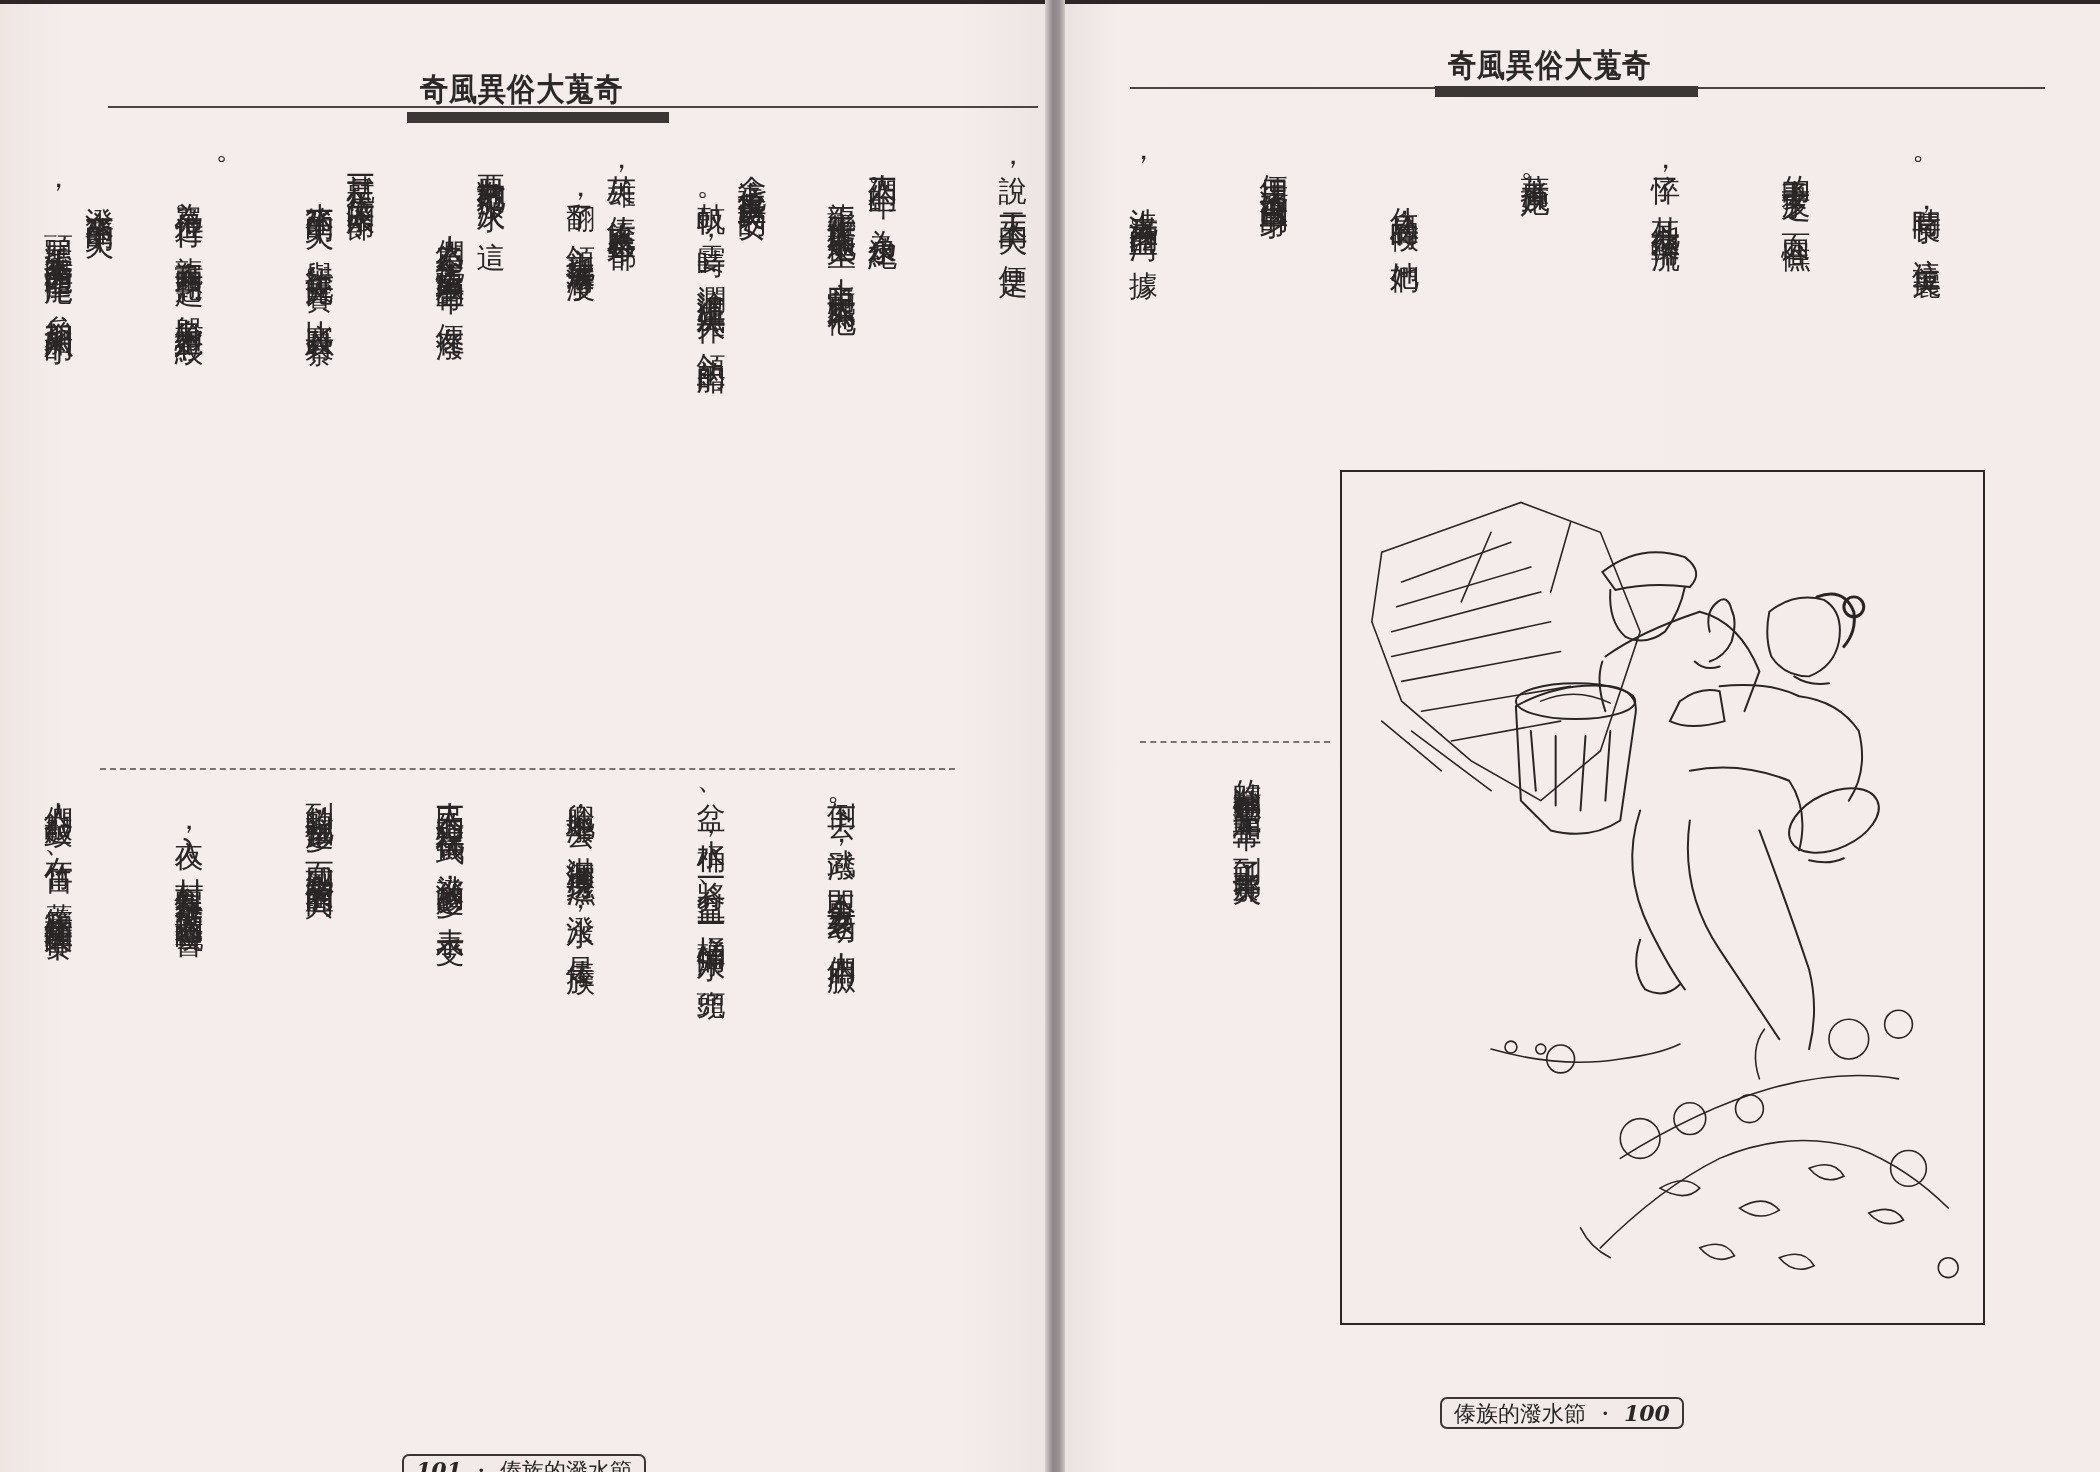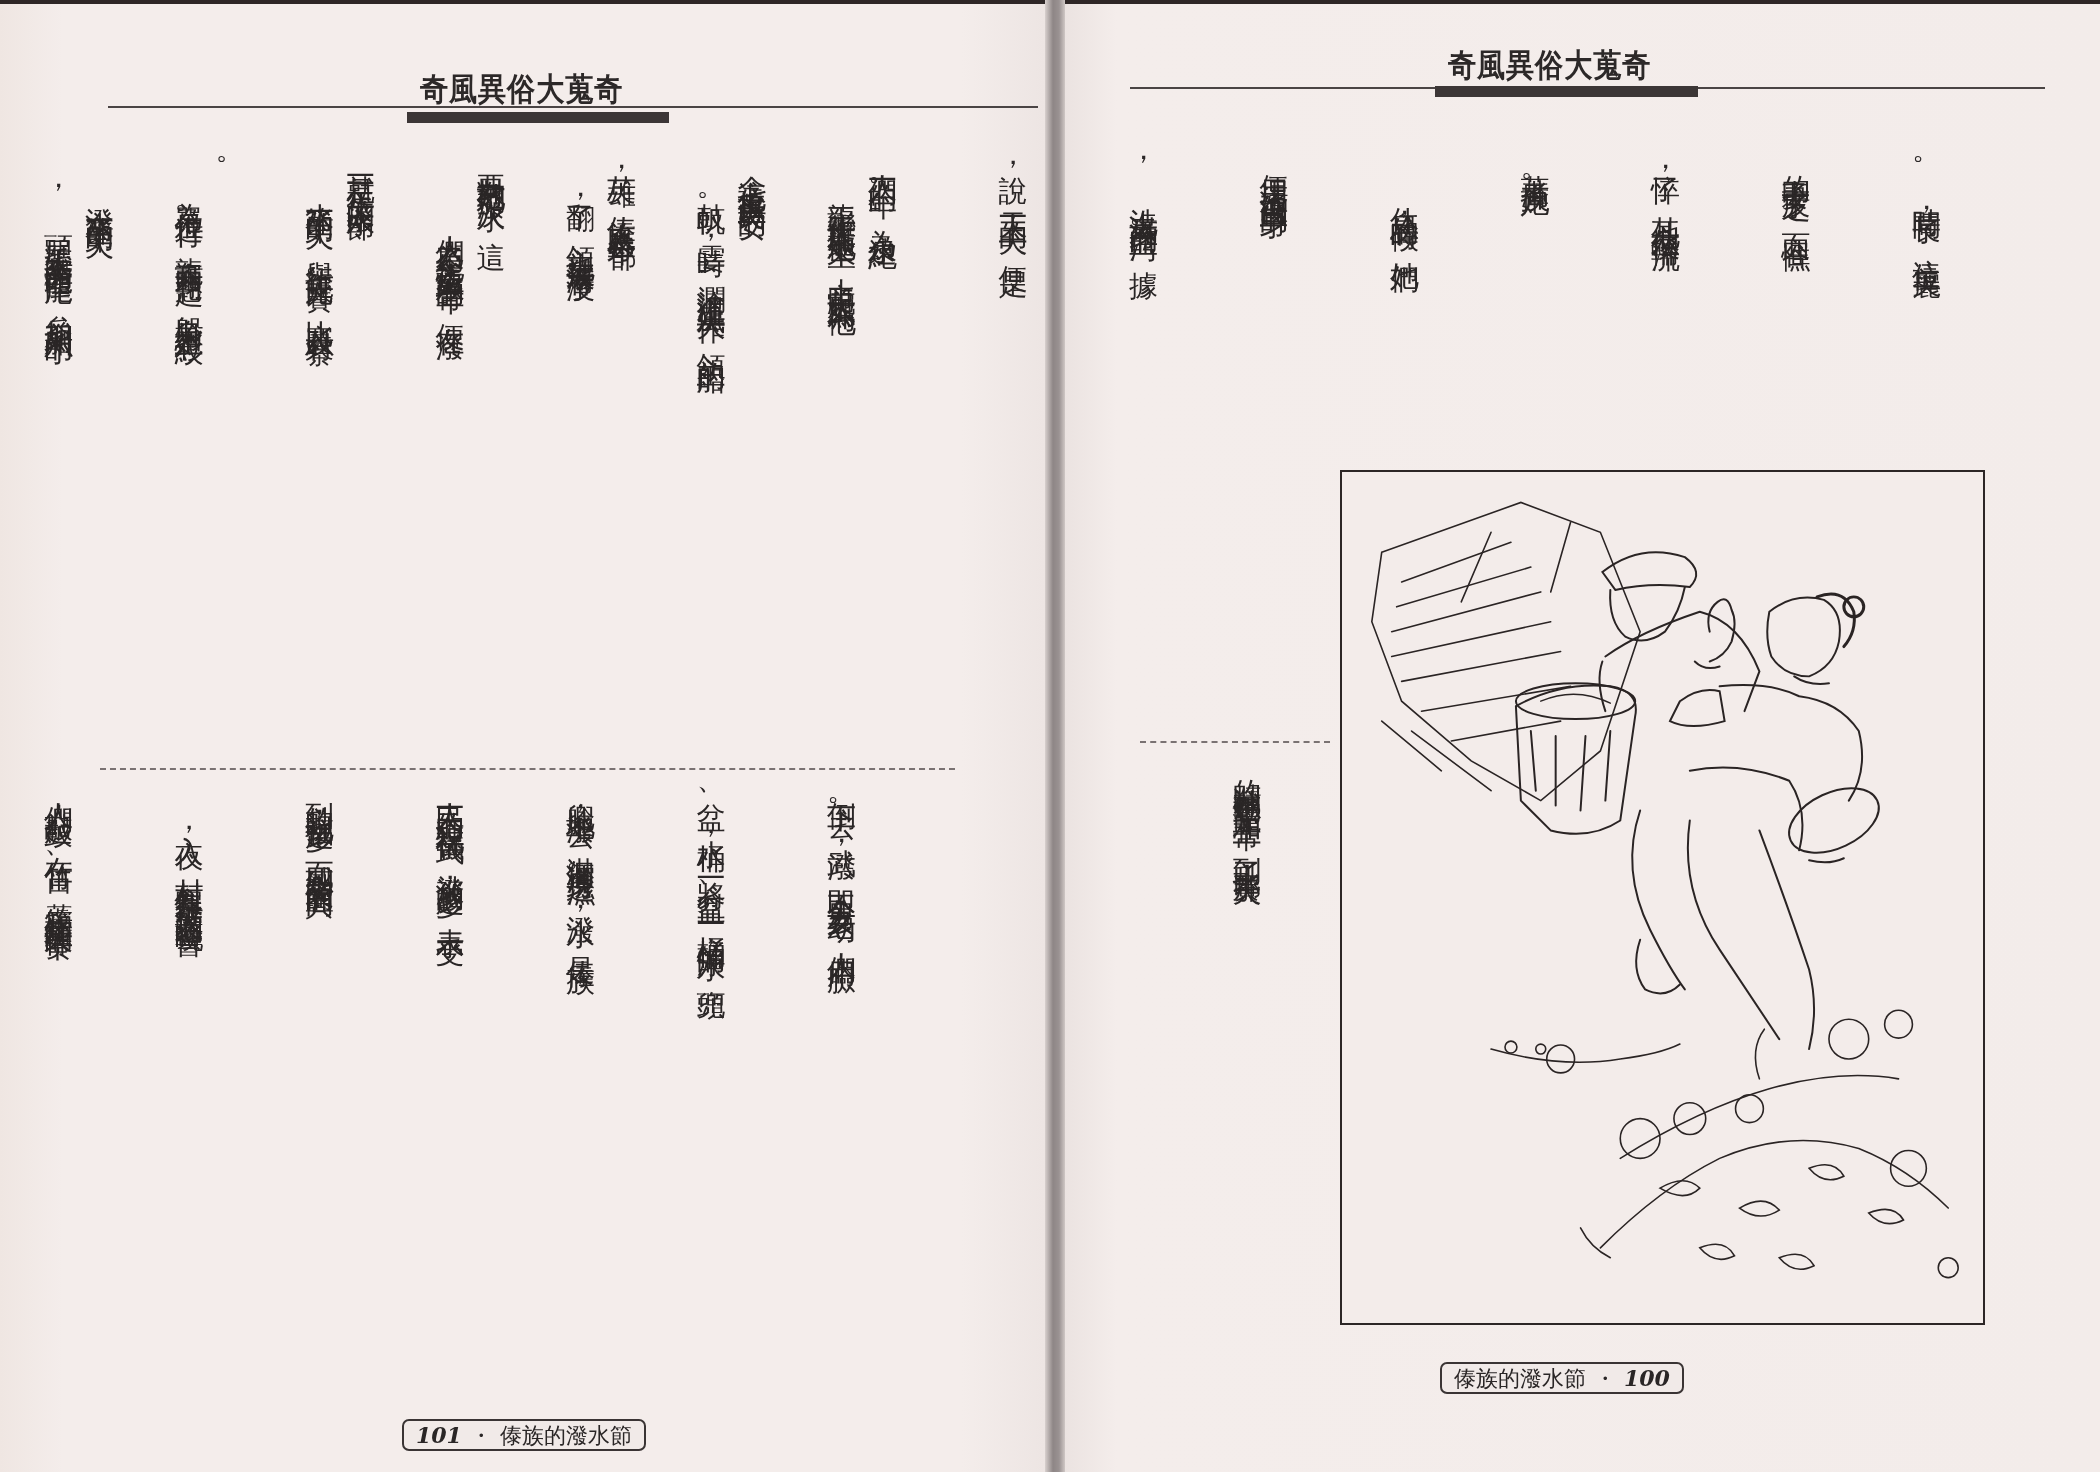--- a/index.html
+++ b/index.html
@@ -17,21 +17,21 @@
     .hdr-title { position: absolute; font-family: "DejaVu Sans", "Liberation Sans", sans-serif; font-weight: bold; font-size: 32px; color: #2c2828; letter-spacing: 1px; transform: scaleX(0.88); transform-origin: left center; }
     .hdr-rule { position: absolute; height: 2px; background: #4a4444; }
     .hdr-bar  { position: absolute; height: 11px; background: #3c3636; }
 
     
     .vblock { position: absolute; writing-mode: vertical-rl; font-size: 29px; line-height: 43.5px; letter-spacing: 4.2px; white-space: pre; }
     .vblock p { margin: 0; }
     .dashes { position: absolute; height: 0; border-top: 2px dashed #7a7272; }
 
     
-    .folio { position: absolute; height: 32px; border: 2px solid #3a3434; border-radius: 7px; font-size: 22px; line-height: 28px; padding: 0 12px; white-space: nowrap; background: #f1eae8; }
+    .folio { position: absolute; height: 32px; border: 2px solid #3a3434; border-radius: 7px; font-size: 22px; line-height: 28px; padding: 0 12px; white-space: nowrap; background: #f1eae8; margin-top: 35px; }
     .folio .num { font-family: "DejaVu Serif", serif; font-style: italic; font-weight: bold; }
     .folio .dot { padding: 0 8px; }
 
     
     .figure { position: absolute; left: 1340px; top: 470px; width: 645px; height: 855px; border: 2px solid #2c2626; background: #f3ecea; }
     .figure svg { width: 100%; height: 100%; }
   </style>
 </head>
 <body>
 

